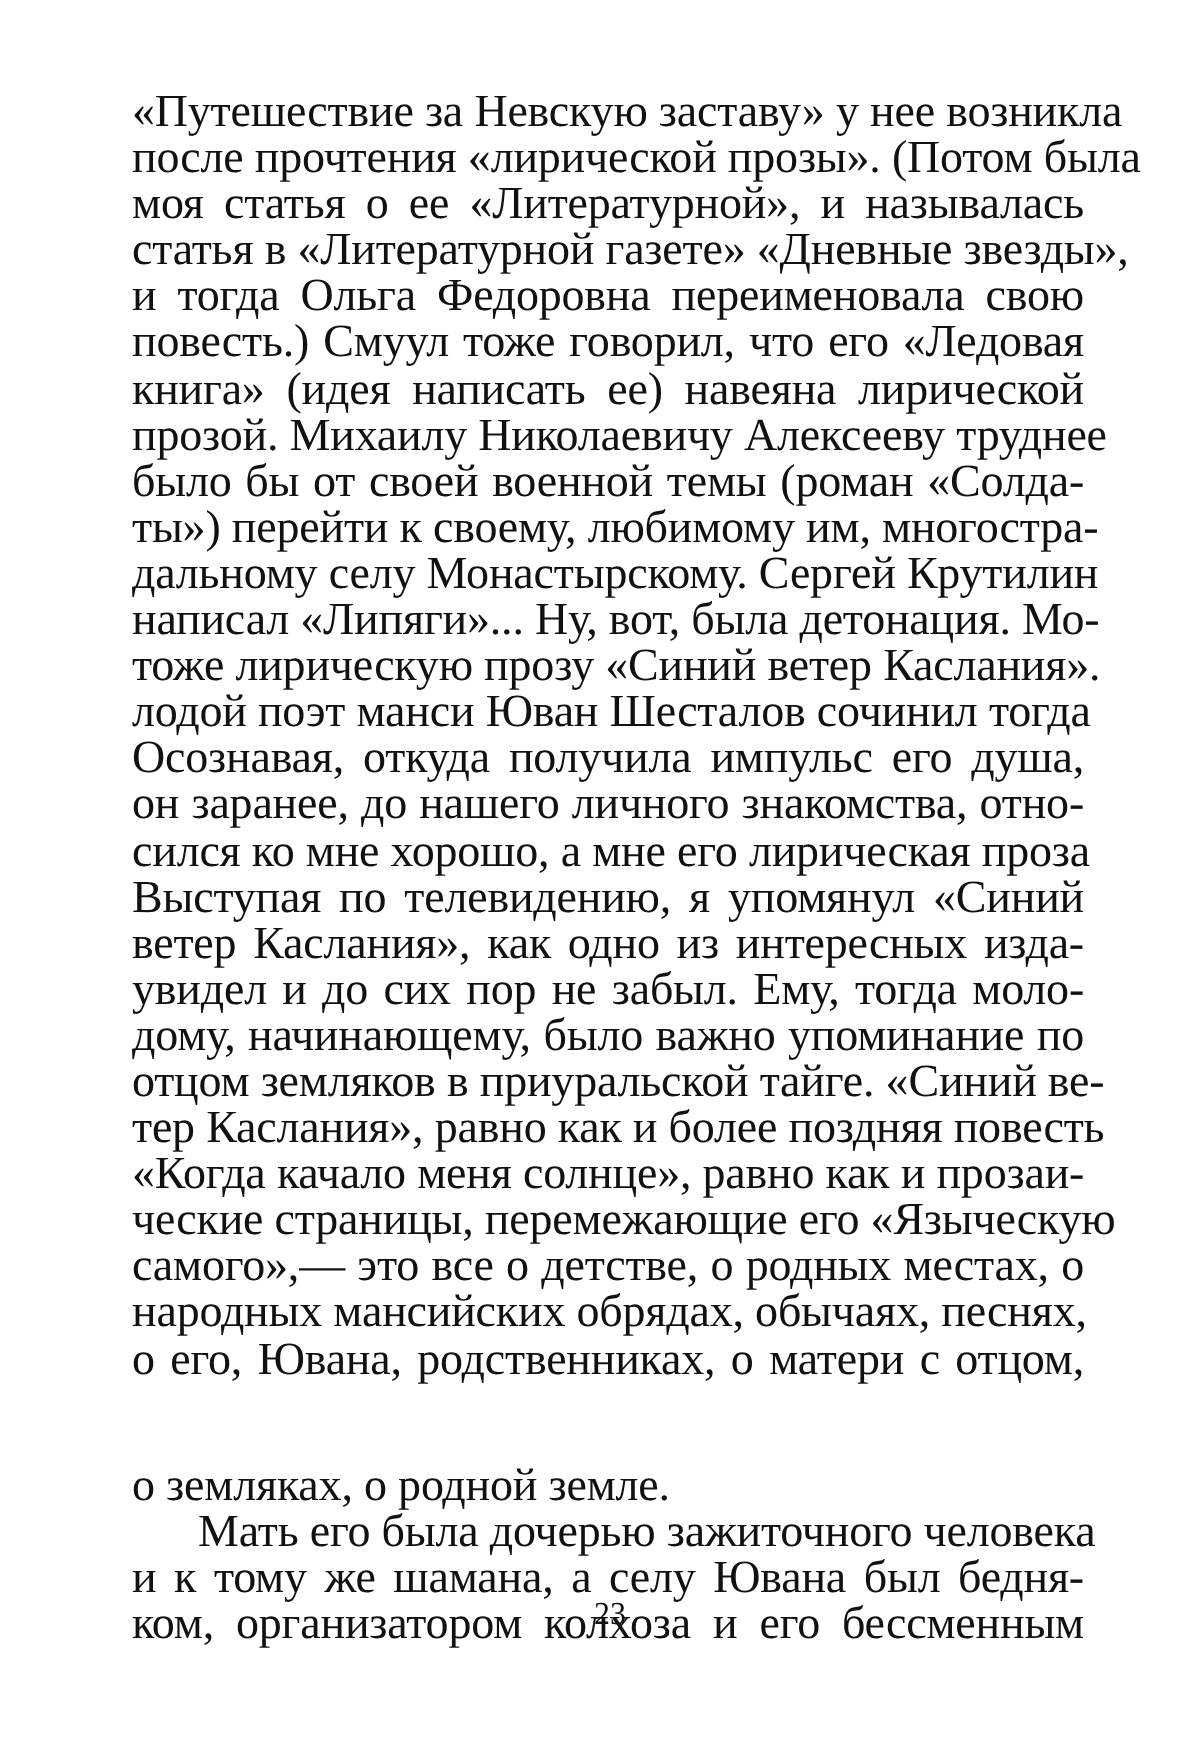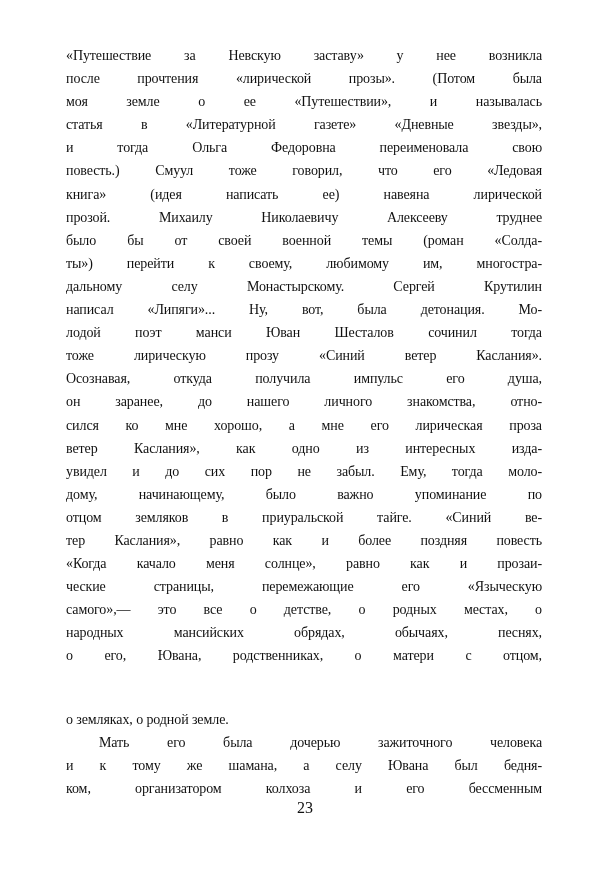--- a/index.html
+++ b/index.html
@@ -18,21 +18,21 @@
   .page {
     position: absolute;
     left: 66px;
     top: 44px;
     width: 476px;
   }
   .line {
     display: block;
     height: 23.1px;
     line-height: 23.1px;
-    font-size: 14px;
+    font-size: 23px;
     white-space: nowrap;
     text-align: justify;
     text-align-last: justify;
     letter-spacing: -0.1px;
   }
   .line.last {
     text-align-last: left;
     margin-top: 40px;
   }
   .line.indent {
@@ -48,35 +48,36 @@
     line-height: 20px;
   }
 </style>
 </head>
 <body>
 
 <div class="page">
   <div>
     <span class="line">«Путешествие за Невскую заставу» у нее возникла</span>
     <span class="line">после прочтения «лирической прозы». (Потом была</span>
-    <span class="line">моя земле о ее «Путешествии», и называлась</span>
+    <span class="line">моя статья о ее «Литературной», и называлась</span>
     <span class="line">статья в «Литературной газете» «Дневные звезды»,</span>
     <span class="line">и тогда Ольга Федоровна переименовала свою</span>
     <span class="line">повесть.) Смуул тоже говорил, что его «Ледовая</span>
     <span class="line">книга» (идея написать ее) навеяна лирической</span>
     <span class="line">прозой. Михаилу Николаевичу Алексееву труднее</span>
     <span class="line">было бы от своей военной темы (роман «Солда-</span>
     <span class="line">ты») перейти к своему, любимому им, многостра-</span>
     <span class="line">дальному селу Монастырскому. Сергей Крутилин</span>
     <span class="line">написал «Липяги»... Ну, вот, была детонация. Мо-</span>
+    <span class="line">тоже лирическую прозу «Синий ветер Каслания».</span>
     <span class="line">лодой поэт манси Юван Шесталов сочинил тогда</span>
-    <span class="line">тоже лирическую прозу «Синий ветер Каслания».</span>
     <span class="line">Осознавая, откуда получила импульс его душа,</span>
     <span class="line">он заранее, до нашего личного знакомства, отно-</span>
     <span class="line">сился ко мне хорошо, а мне его лирическая проза</span>
+    <span class="line">Выступая по телевидению, я упомянул «Синий</span>
     <span class="line">ветер Каслания», как одно из интересных изда-</span>
     <span class="line">увидел и до сих пор не забыл. Ему, тогда моло-</span>
     <span class="line">дому, начинающему, было важно упоминание по</span>
     <span class="line">отцом земляков в приуральской тайге. «Синий ве-</span>
     <span class="line">тер Каслания», равно как и более поздняя повесть</span>
     <span class="line">«Когда качало меня солнце», равно как и прозаи-</span>
     <span class="line">ческие страницы, перемежающие его «Языческую</span>
     <span class="line">самого»,— это все о детстве, о родных местах, о</span>
     <span class="line">народных мансийских обрядах, обычаях, песнях,</span>
     <span class="line">о его, Ювана, родственниках, о матери с отцом,</span>

